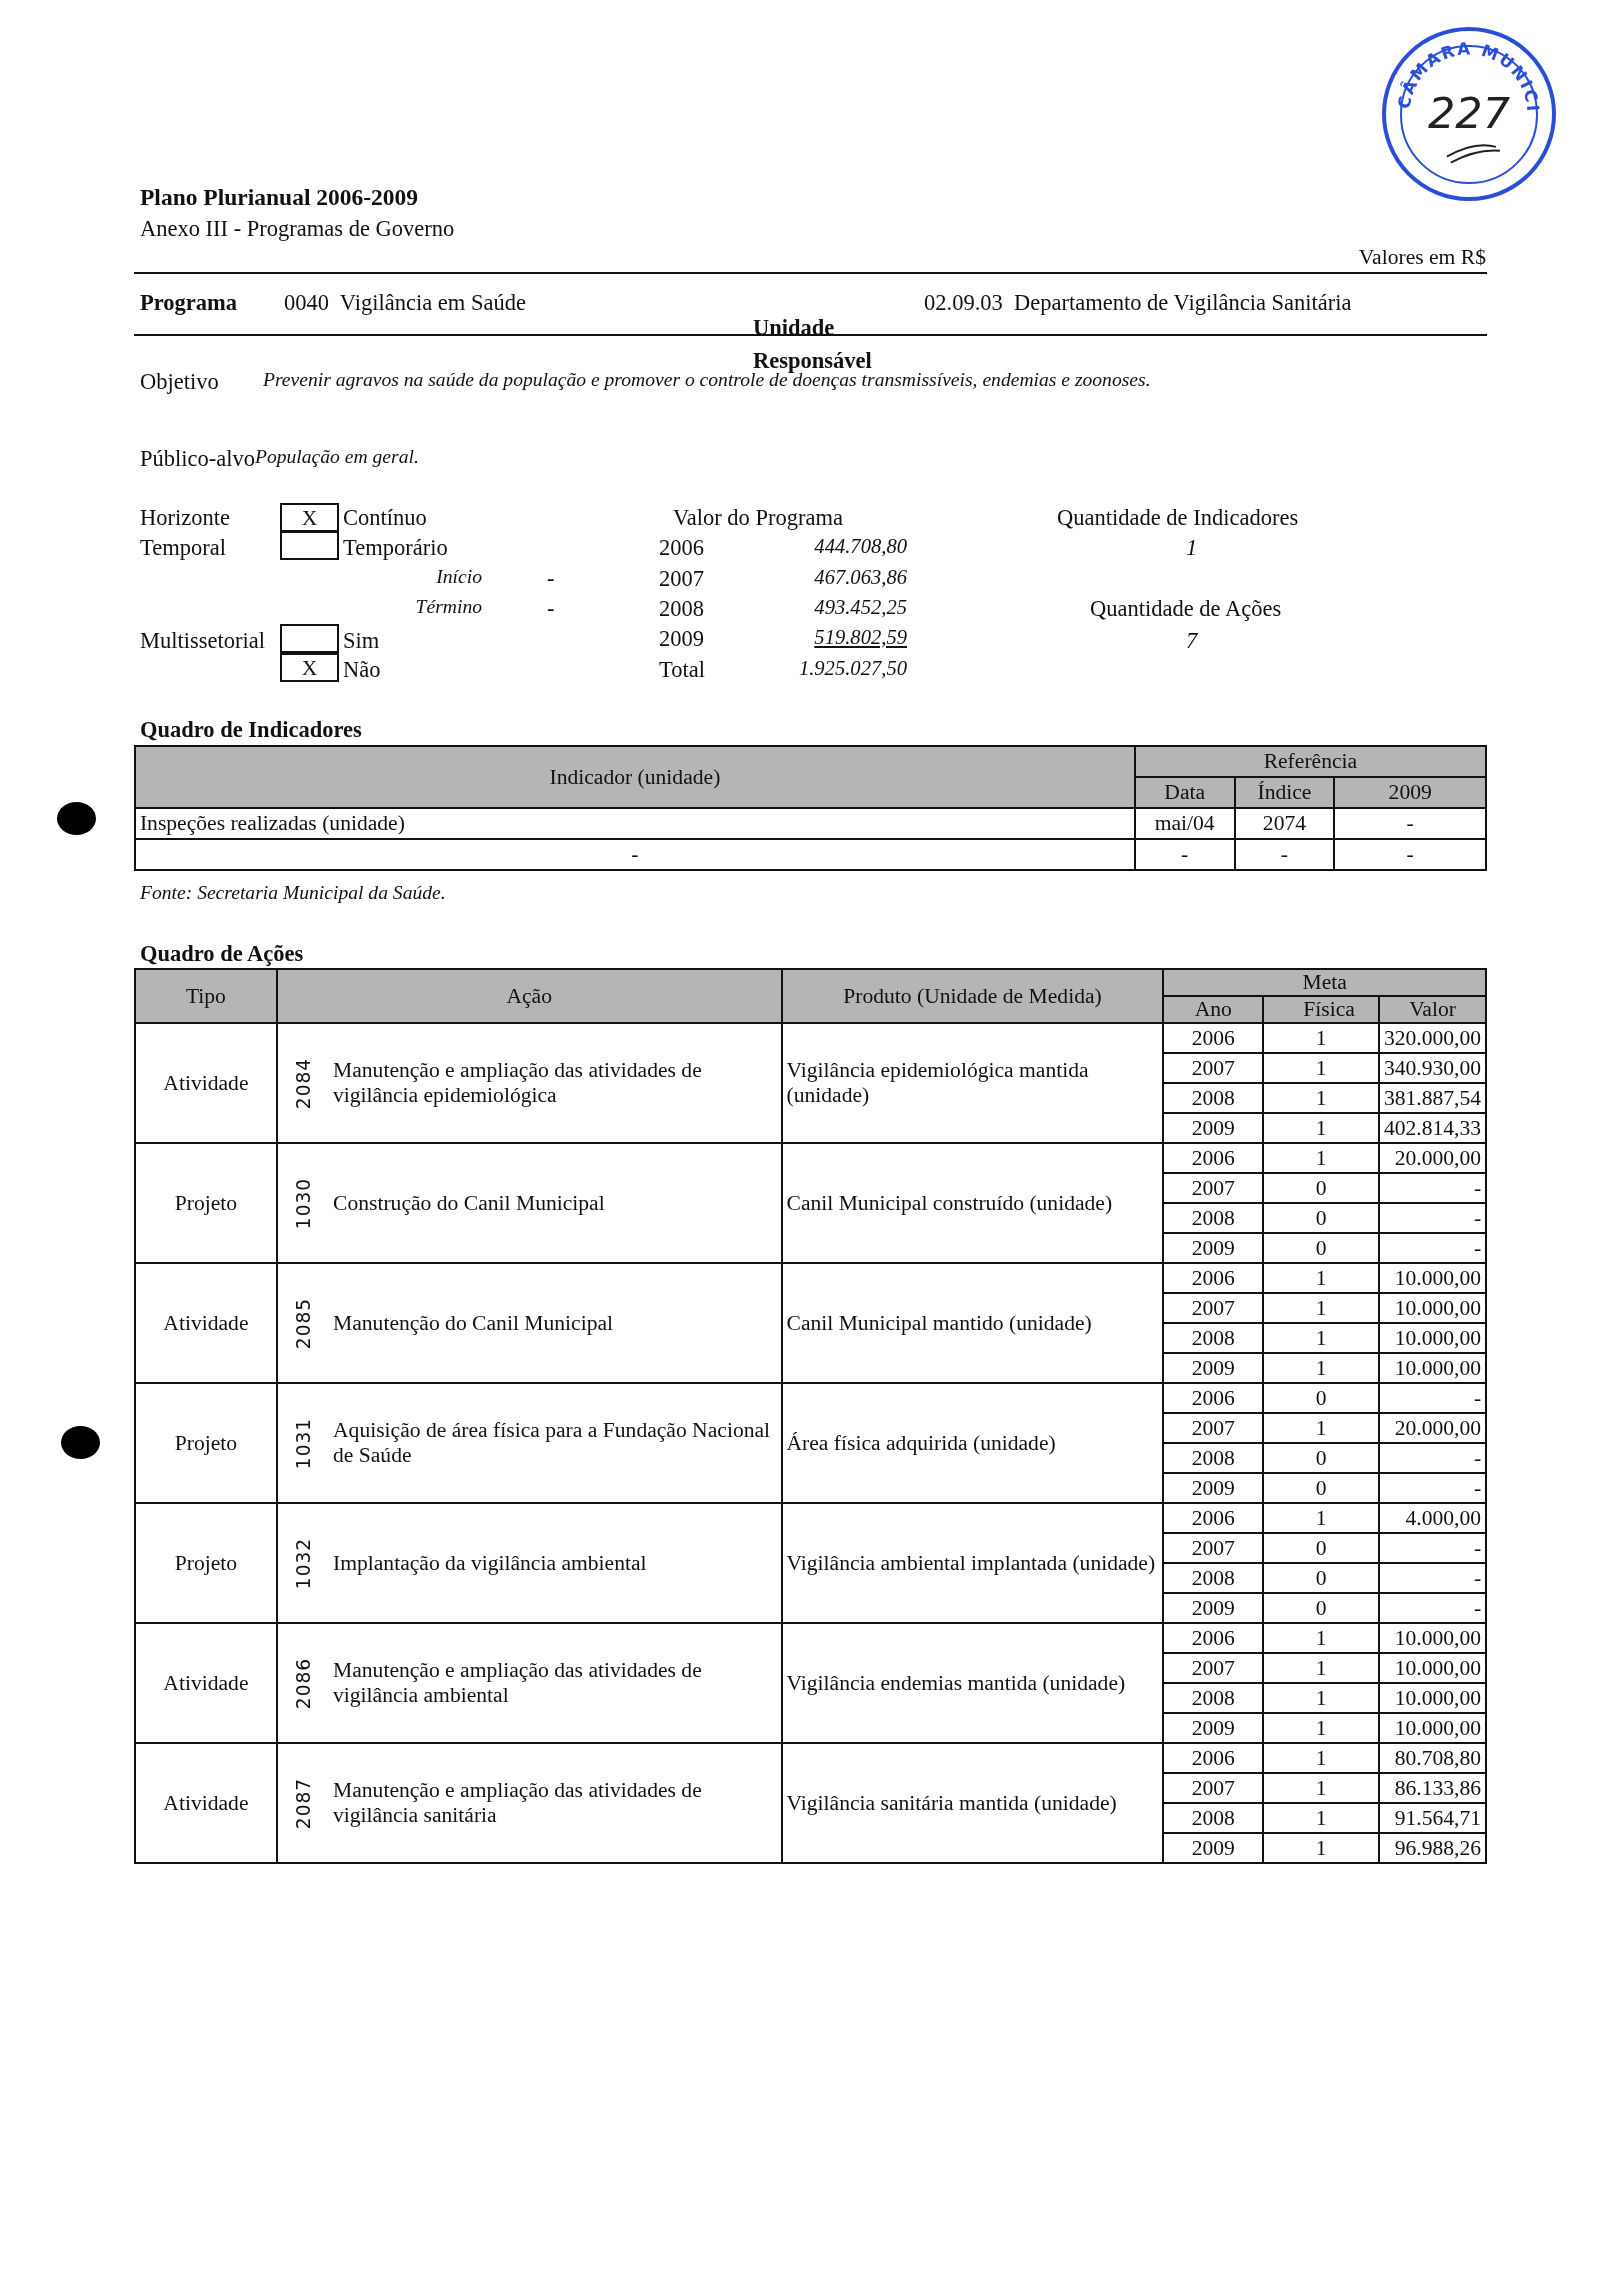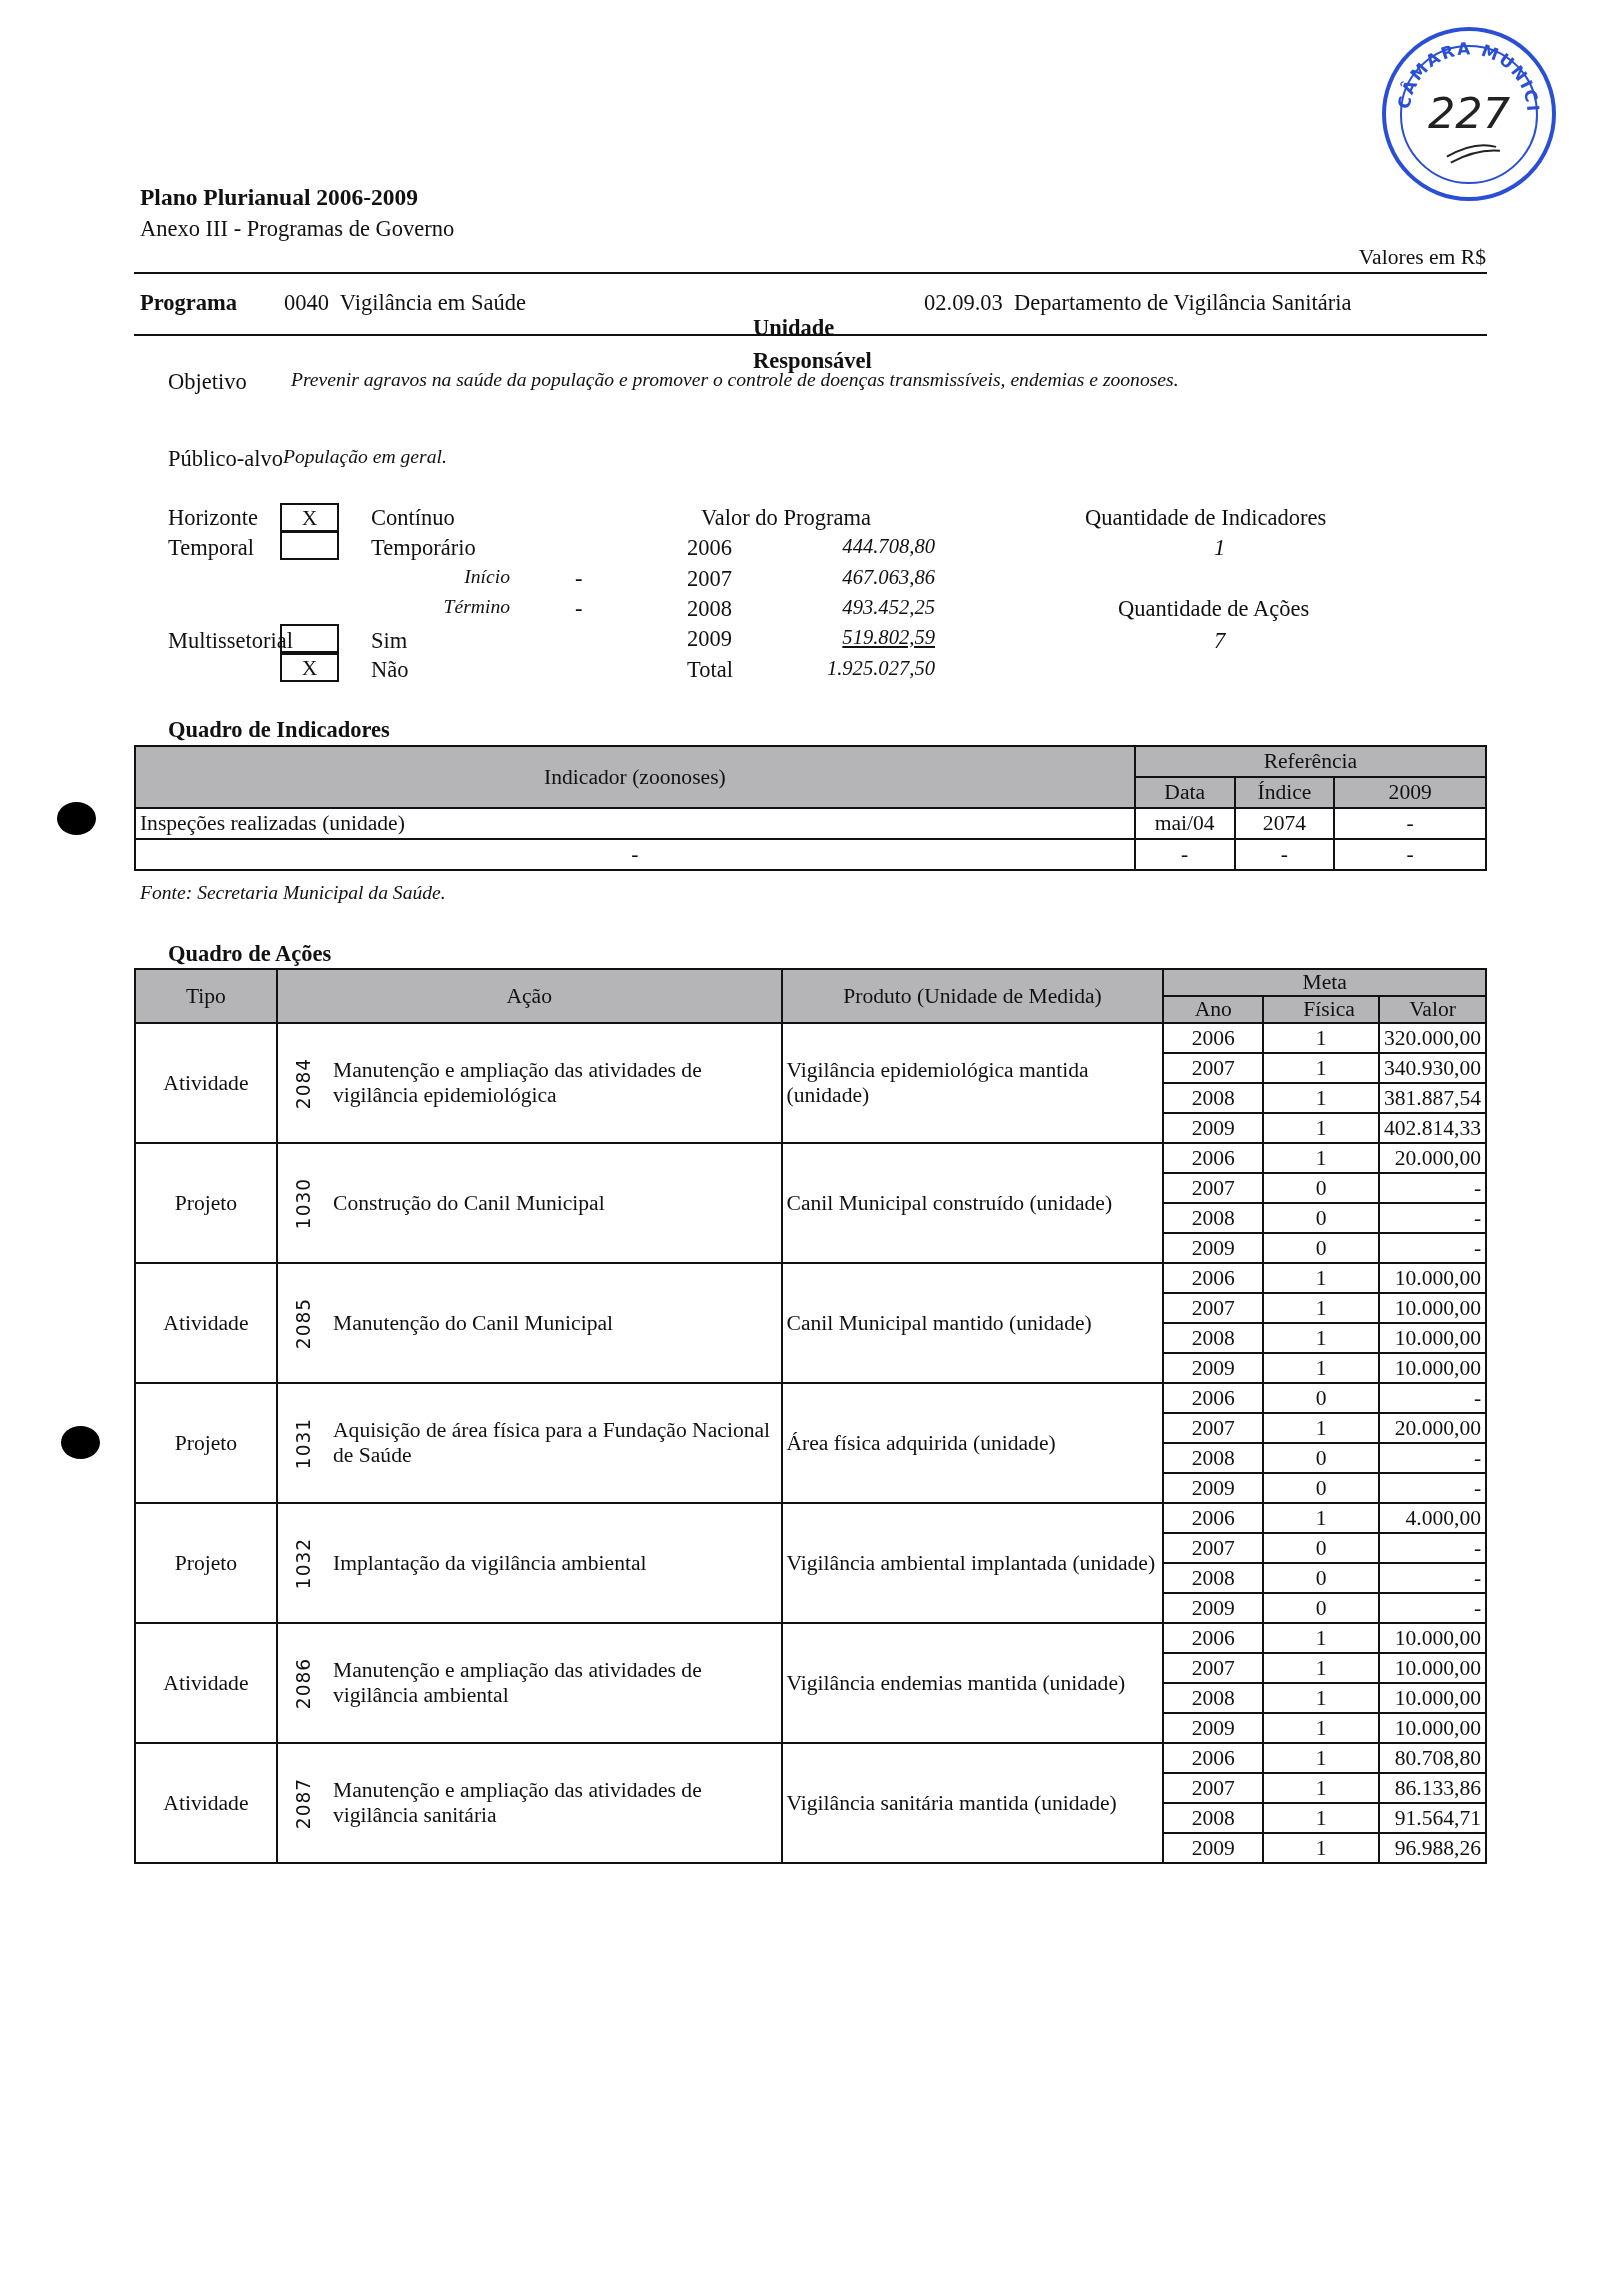--- a/index.html
+++ b/index.html
@@ -19,21 +19,21 @@
   .title { left: 140px; top: 184px; font-size: 23.5px; font-weight: bold; }
   .subtitle { left: 140px; top: 216px; font-size: 22.5px; }
   .valores { right: 135px; top: 245px; font-size: 21.6px; }
   .hr { position: absolute; left: 134px; width: 1353px; height: 0; border-top: 2.9px solid #111; }
 
   .prog-label { left: 140px; top: 290px; font-size: 22.5px; font-weight: bold; }
   .prog-value { left: 284px; top: 290px; font-size: 22.5px; }
   .unid-label { left: 753px; top: 273px; font-size: 22.5px; font-weight: bold; line-height: 33px; margin-top: 38px; }
   .unid-value { left: 924px; top: 290px; font-size: 22.5px; }
 
-  .lbl { font-size: 22.5px; margin-left: 28px; }
+  .lbl { font-size: 22.5px; }
   .ital { font-style: italic; }
   .box { position: absolute; width: 59px; height: 29px; border: 2px solid #111; box-sizing: border-box;
          text-align: center; font-size: 21.6px; line-height: 26.5px; }
 
   table { border-collapse: collapse; position: absolute; }
   td, th { border: 2px solid #111; font-weight: normal; font-size: 21.6px; padding: 0 3.9px; }
   .hdr { background: #b5b5b8; }
   .ind-table td, .ind-table th { height: 29px; }
   .act-table td { height: 28px; }
   .act-table .rot { width: 29px; padding: 0; text-align: center; }
@@ -115,21 +115,21 @@
 
 <div class="abs lbl" style="left:1057px; top:505px;">Quantidade de Indicadores</div>
 <div class="abs lbl ital" style="left:1186px; top:535px;">1</div>
 <div class="abs lbl" style="left:1090px; top:596px;">Quantidade de Ações</div>
 <div class="abs lbl ital" style="left:1186px; top:628px;">7</div>
 
 <div class="abs lbl" style="left:140px; top:717px; font-weight:bold;">Quadro de Indicadores</div>
 <table class="ind-table" style="left:134px; top:745px; width:1353px;">
   <tbody>
       <tr>
-    <th class="hdr c" rowspan="2" style="width:990px;">Indicador (zoonoses)</th>
+    <th class="hdr c" rowspan="2" style="width:990px;">Indicador (unidade)</th>
     <th class="hdr c" colspan="3">Referência</th>
   </tr>
   <tr>
     <th class="hdr c" style="width:90px;">Data</th>
     <th class="hdr c" style="width:90px;">Índice</th>
     <th class="hdr c">2009</th>
   </tr>
   <tr>
     <td>Inspeções realizadas (unidade)</td>
     <td class="c">mai/04</td>

